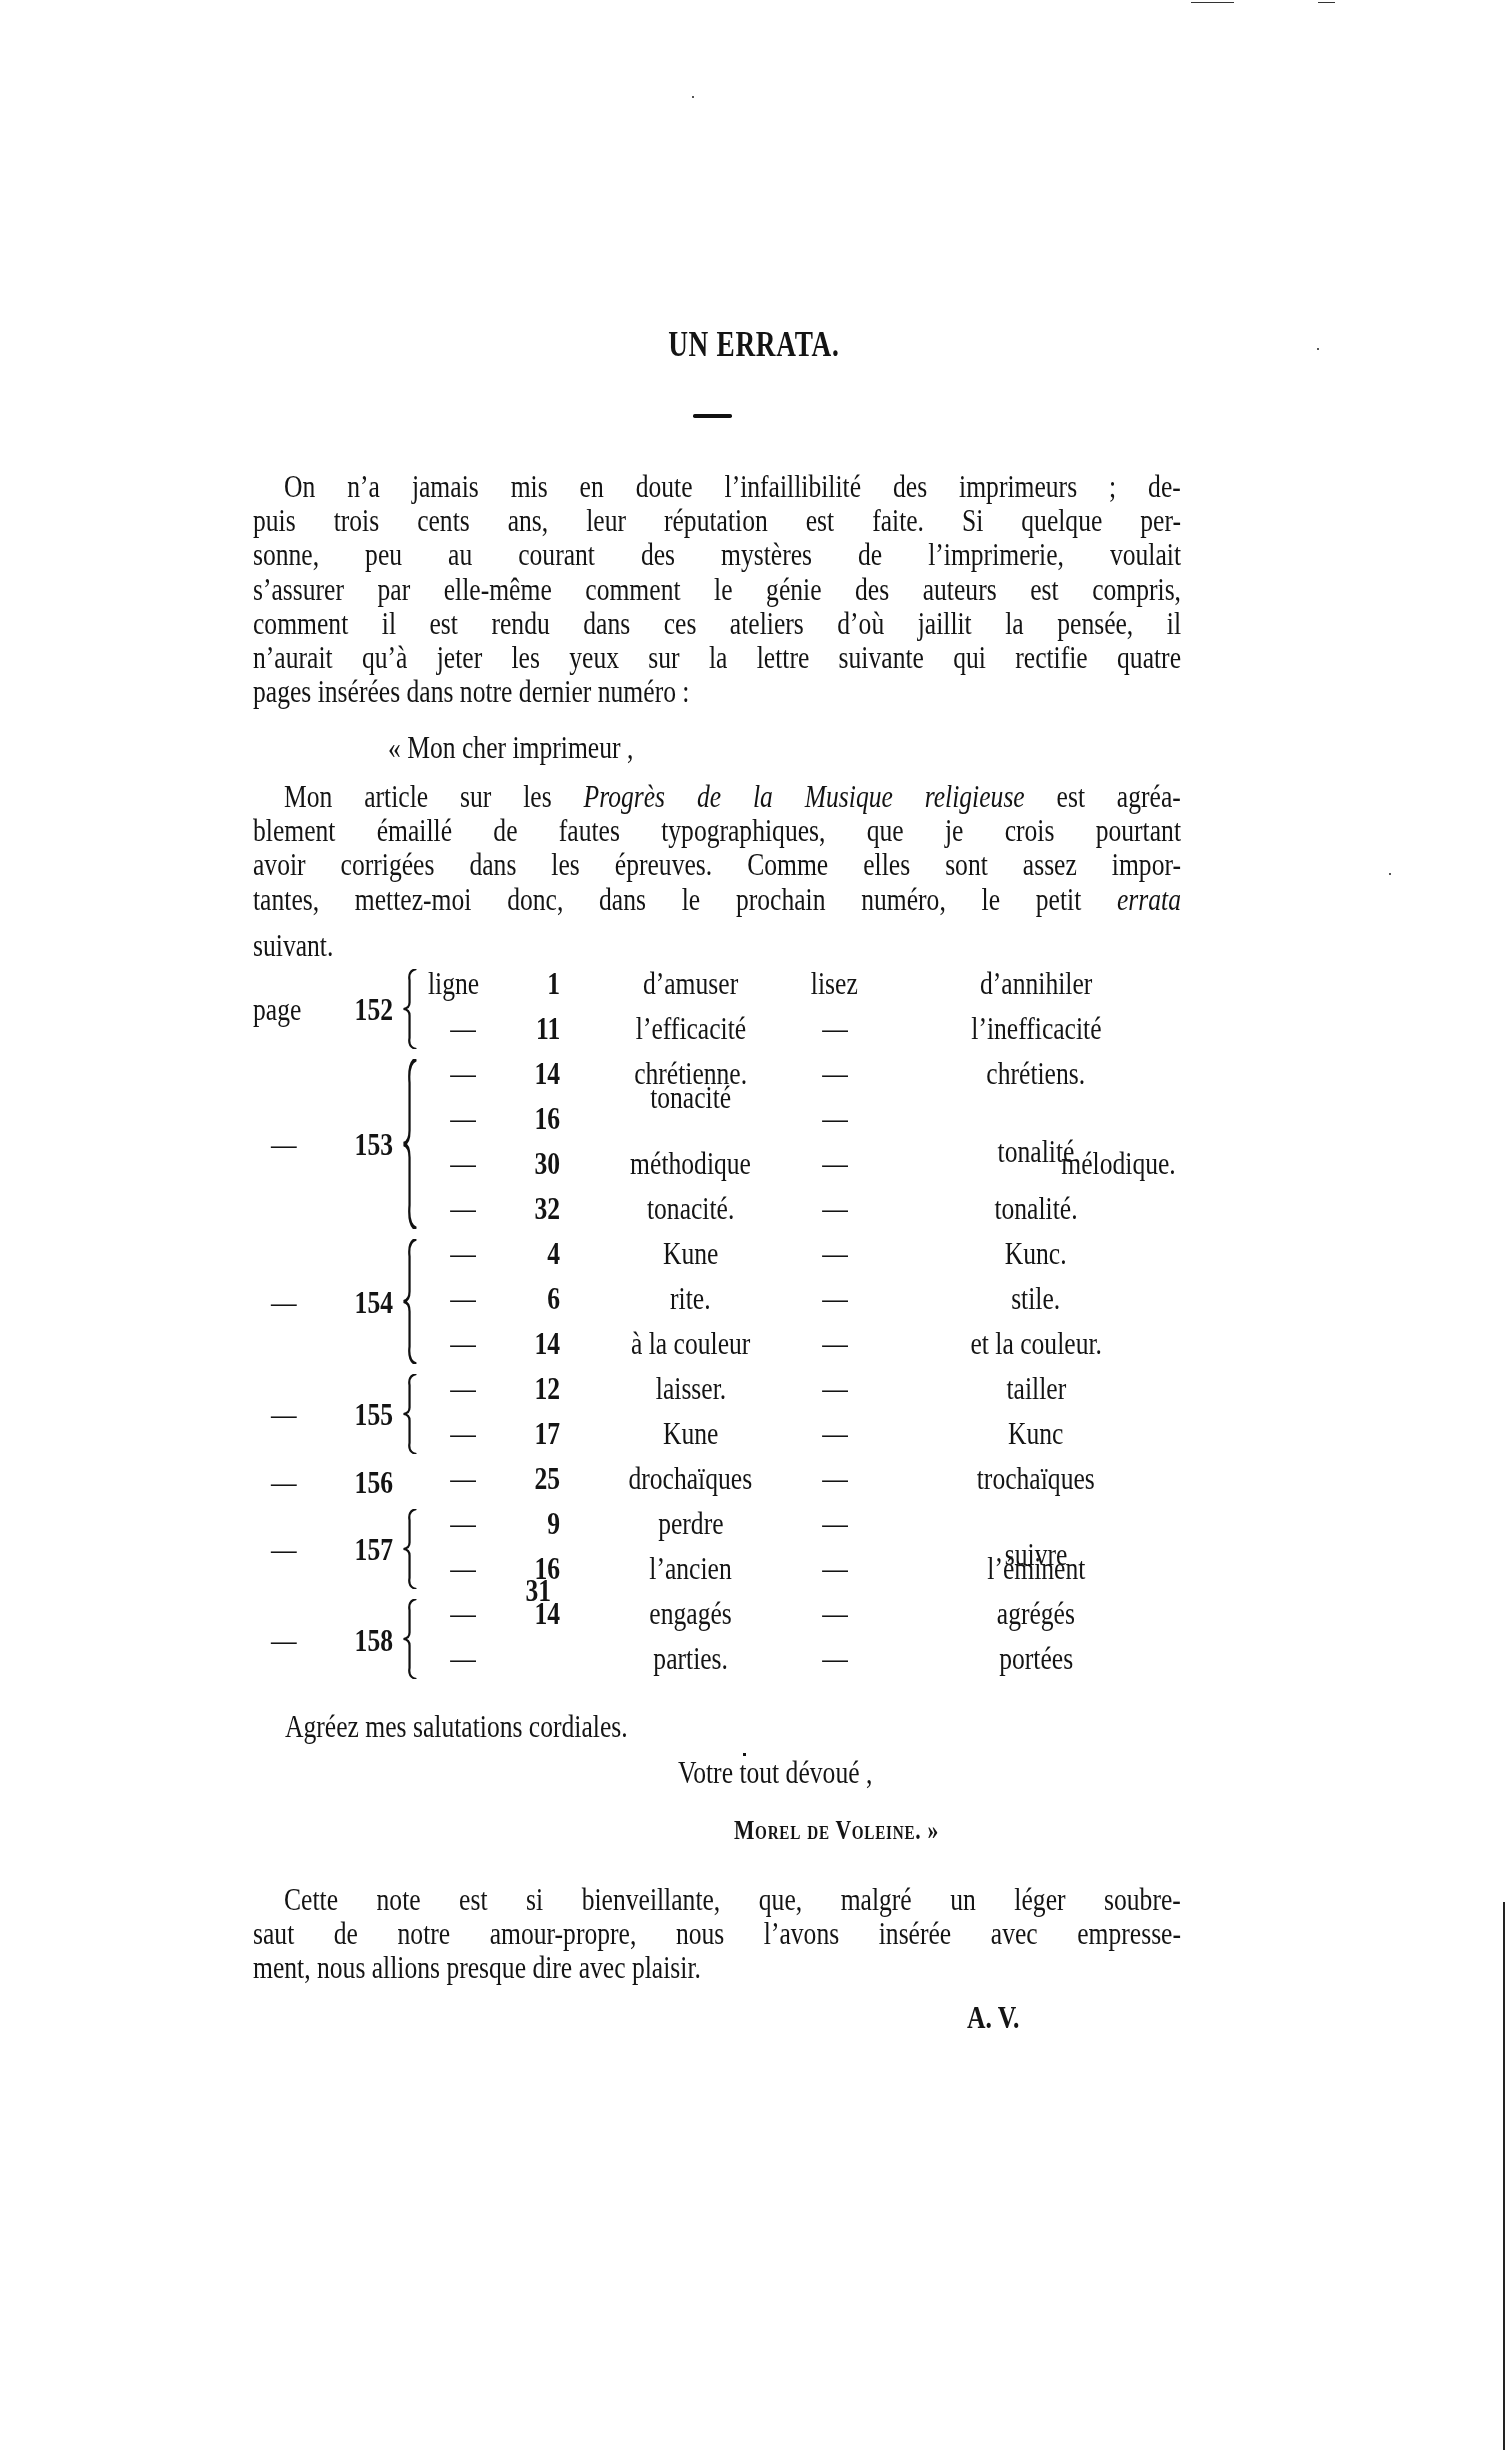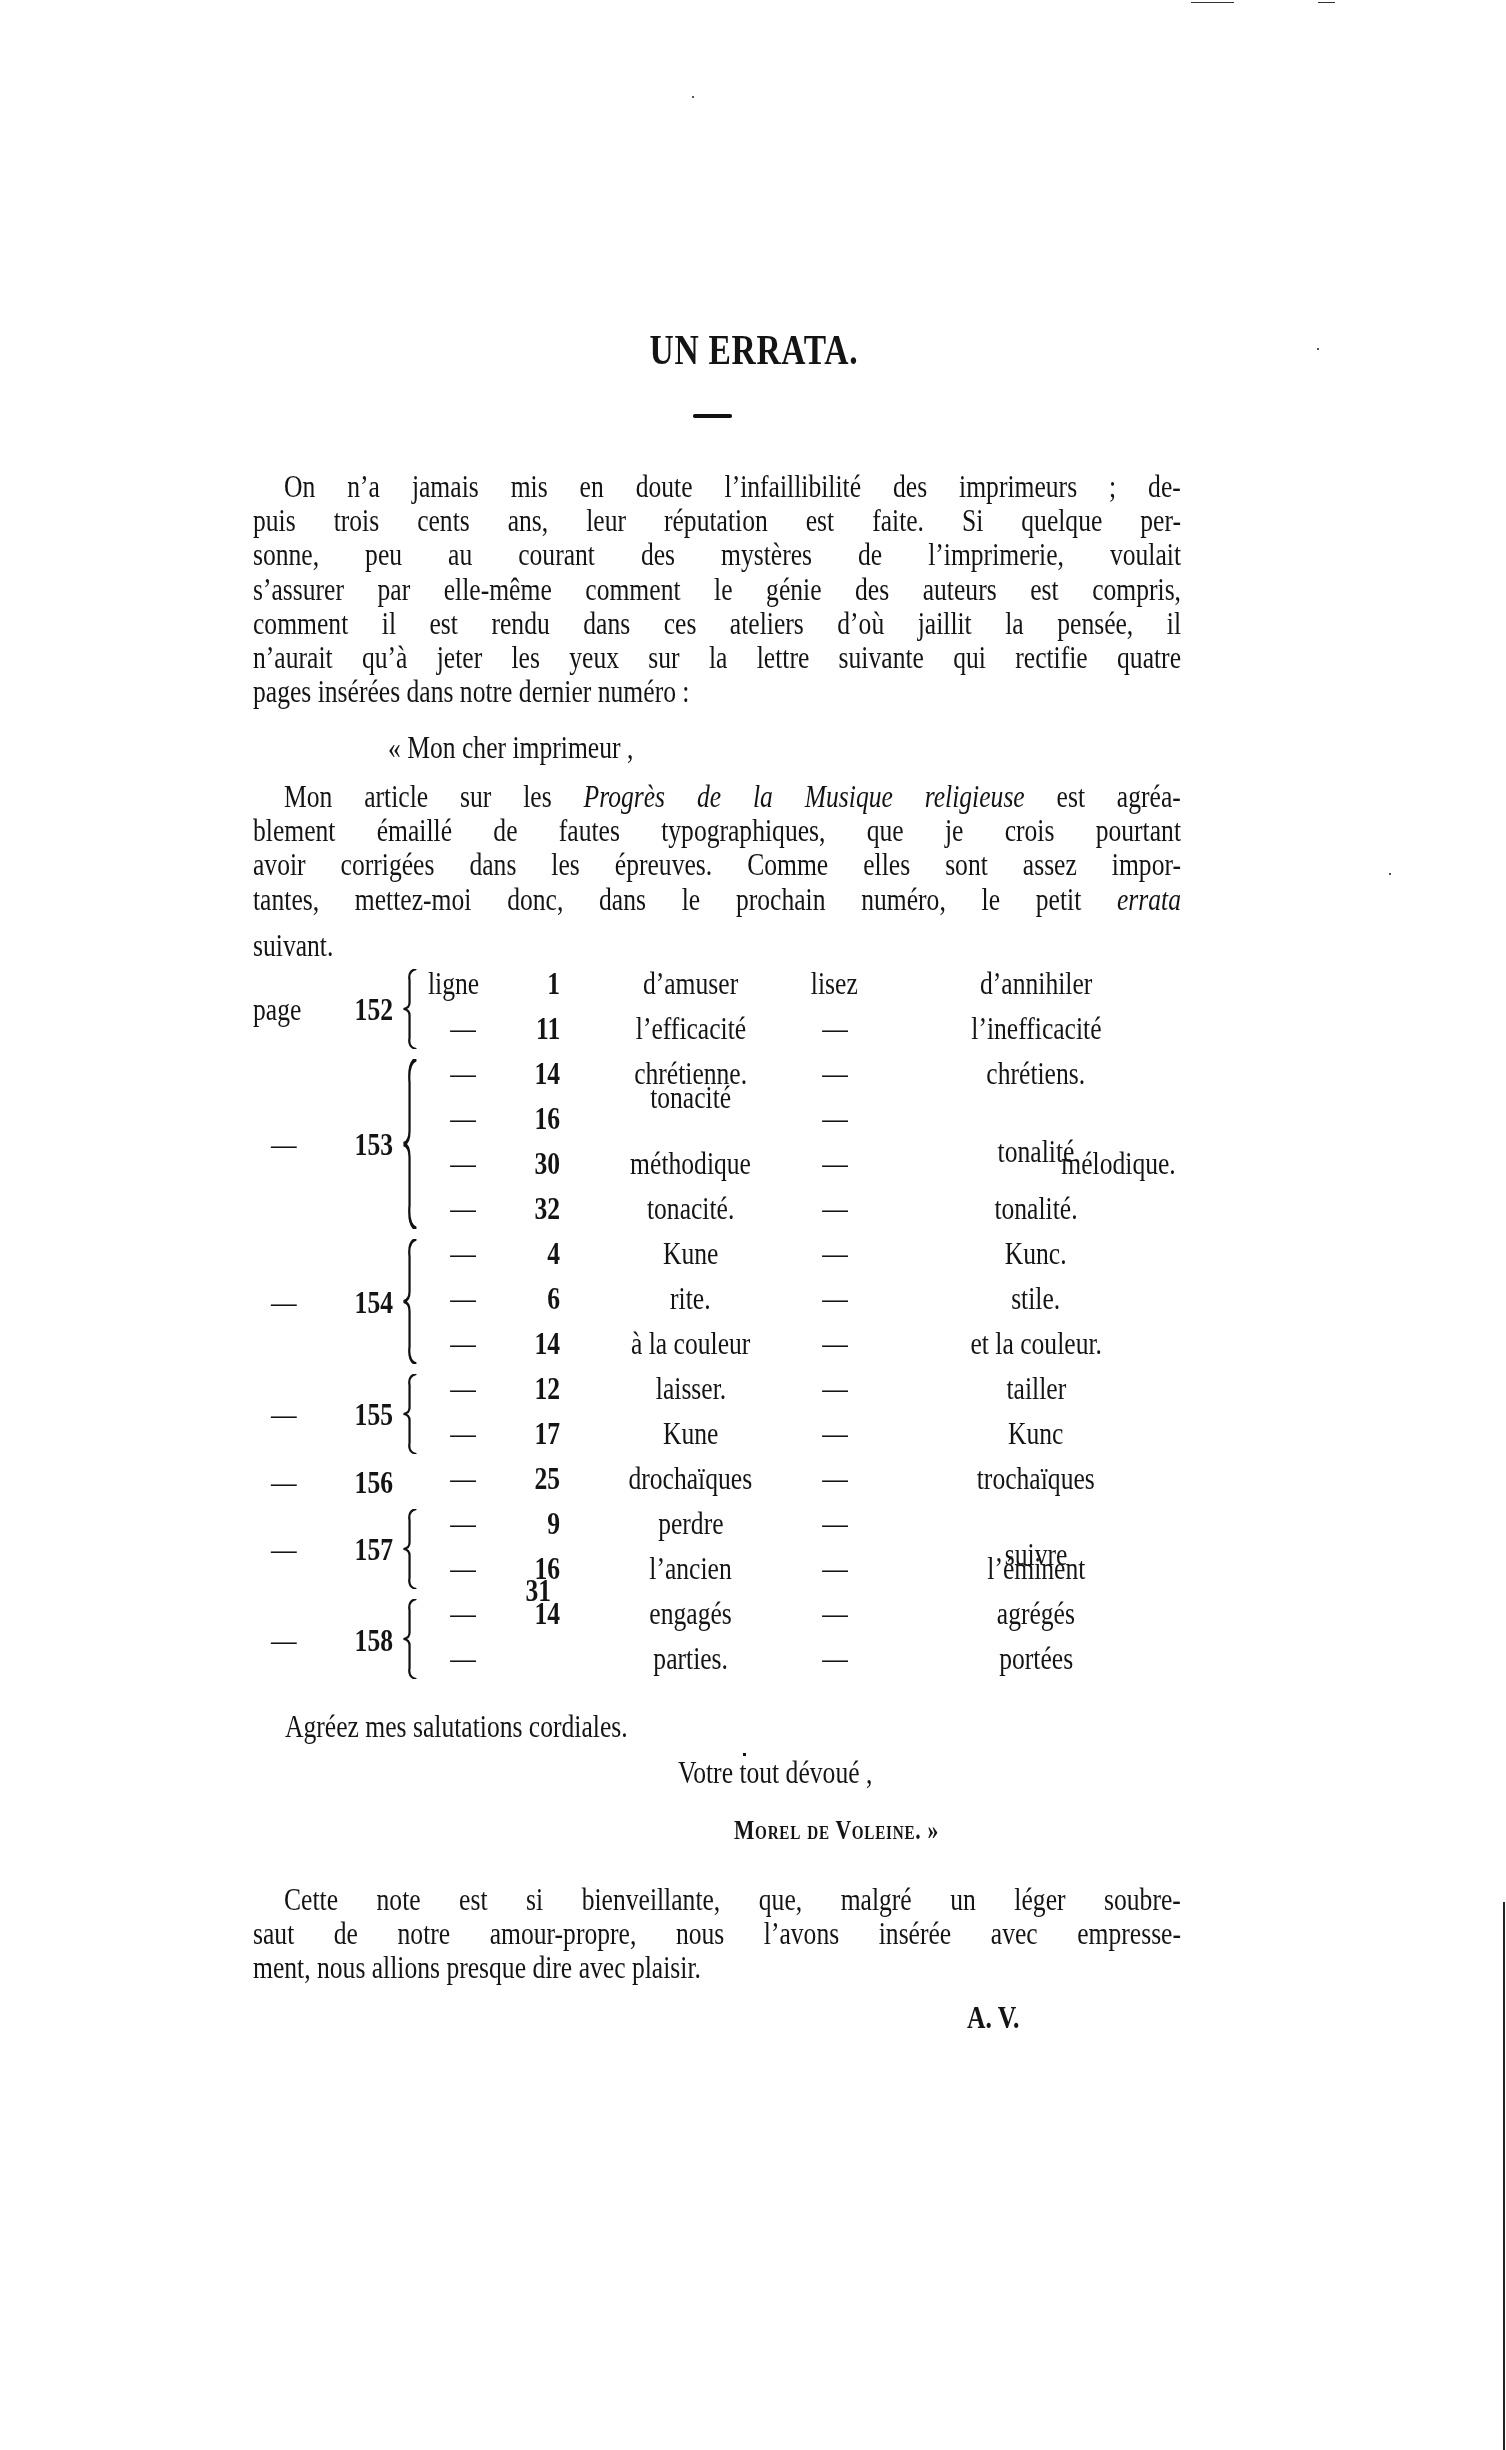--- a/index.html
+++ b/index.html
@@ -4,21 +4,21 @@
 <style>
   html, body { margin:0; padding:0; background:#ffffff; }
   body { width:1507px; height:2450px; position:relative; overflow:hidden;
          font-family:"Liberation Serif", "DejaVu Serif", serif; color:#141414; }
   .abs { position:absolute; white-space:nowrap; }
   .line { position:absolute; left:0; white-space:nowrap; transform-origin:0 50%;
           font-size:32px; line-height:34px; height:34px; }
   .para { position:absolute; left:253px; width:928px; }
   .just { display:block; text-align:justify; text-align-last:justify; width:100%; }
   .cond { display:inline-block; transform:scaleX(0.80); transform-origin:0 50%; }
-  .title { left:0; width:1507px; top:325px; text-align:center; font-size:43px;
+  .title { left:0; width:1507px; top:325px; text-align:center; font-size:35px;
            font-weight:bold; letter-spacing:0.9px; }
   .title span { display:inline-block; transform:scaleX(0.78); }
   .rule { left:693px; top:414px; width:39px; height:4.3px; background:#111; border-radius:1.7px; }
   .row { position:absolute; height:38px; font-size:32px; line-height:38px; }
   .cell { position:absolute; top:0; white-space:nowrap; }
   .cell span { display:inline-block; transform:scaleX(0.80); }
   .c-left span { transform-origin:0 50%; }
   .c-center { text-align:center; }
   .c-center span { transform-origin:50% 50%; }
   .c-right { text-align:right; }

